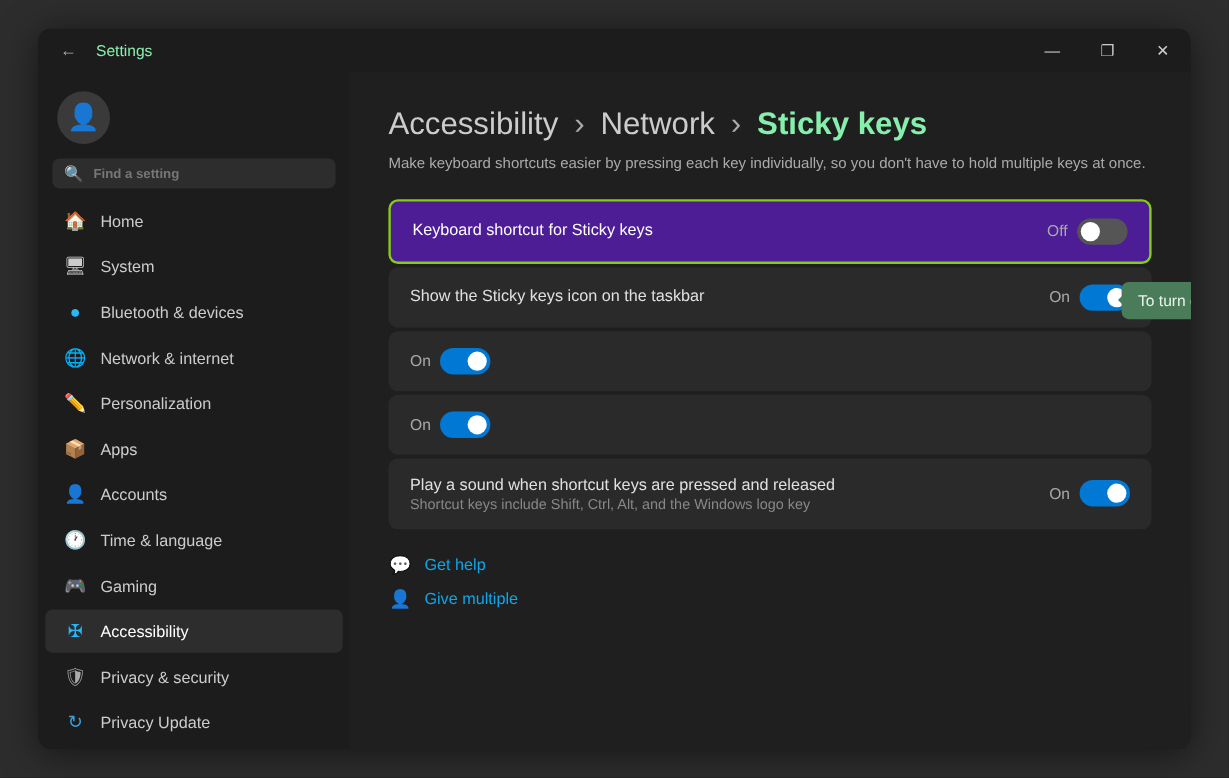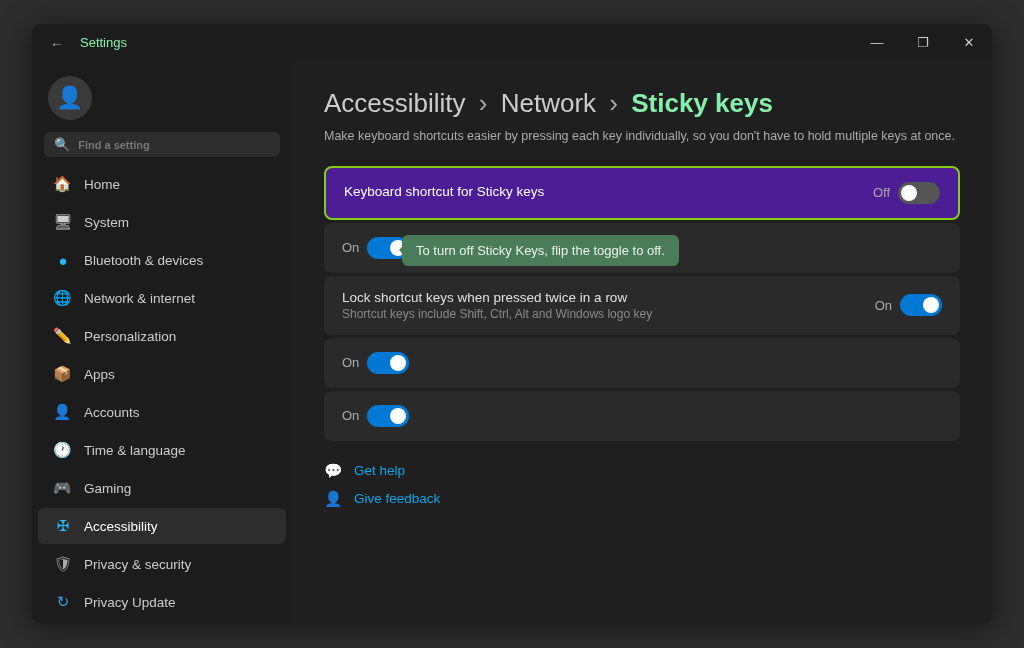--- a/index.html
+++ b/index.html
@@ -368,67 +368,70 @@
           </div>
           <div class="toggle-area">
             <span class="toggle-label">Off</span>
             <div class="toggle off">
               <div class="toggle-thumb"></div>
             </div>
           </div>
         </div>
 
         <div class="setting-row" style="position:relative;">
+          <div class="setting-info">
+            <div class="setting-title">Show the Sticky keys icon on the taskbar</div>
+          </div>
           <div class="toggle-area tooltip-container">
             <span class="toggle-label">On</span>
             <div class="toggle on">
               <div class="toggle-thumb"></div>
             </div>
             <div class="tooltip-bubble">To turn off Sticky Keys, flip the toggle to off.</div>
           </div>
         </div>
 
         <div class="setting-row">
-          <div class="setting-info">
-            <div class="setting-title">Lock shortcut keys when pressed twice in a row</div>
-            <div class="setting-desc">Shortcut keys include Shift, Ctrl, Alt and Windows logo key</div>
-          </div>
           <div class="toggle-area">
             <span class="toggle-label">On</span>
             <div class="toggle on">
               <div class="toggle-thumb"></div>
             </div>
           </div>
         </div>
 
         <div class="setting-row">
           <div class="toggle-area">
             <span class="toggle-label">On</span>
             <div class="toggle on">
               <div class="toggle-thumb"></div>
             </div>
           </div>
         </div>
 
         <div class="setting-row">
+          <div class="setting-info">
+            <div class="setting-title">Play a sound when shortcut keys are pressed and released</div>
+            <div class="setting-desc">Shortcut keys include Shift, Ctrl, Alt, and the Windows logo key</div>
+          </div>
           <div class="toggle-area">
             <span class="toggle-label">On</span>
             <div class="toggle on">
               <div class="toggle-thumb"></div>
             </div>
           </div>
         </div>
 
       </div>
 
       <div class="link-section">
         <div class="link-item">
           <span class="link-icon">💬</span>
           <span>Get help</span>
         </div>
         <div class="link-item">
           <span class="link-icon">👤</span>
-          <span>Give feedback</span>
+          <span>Give multiple</span>
         </div>
       </div>
     </div>
   </div>
 </div>
 
 </body></html>

